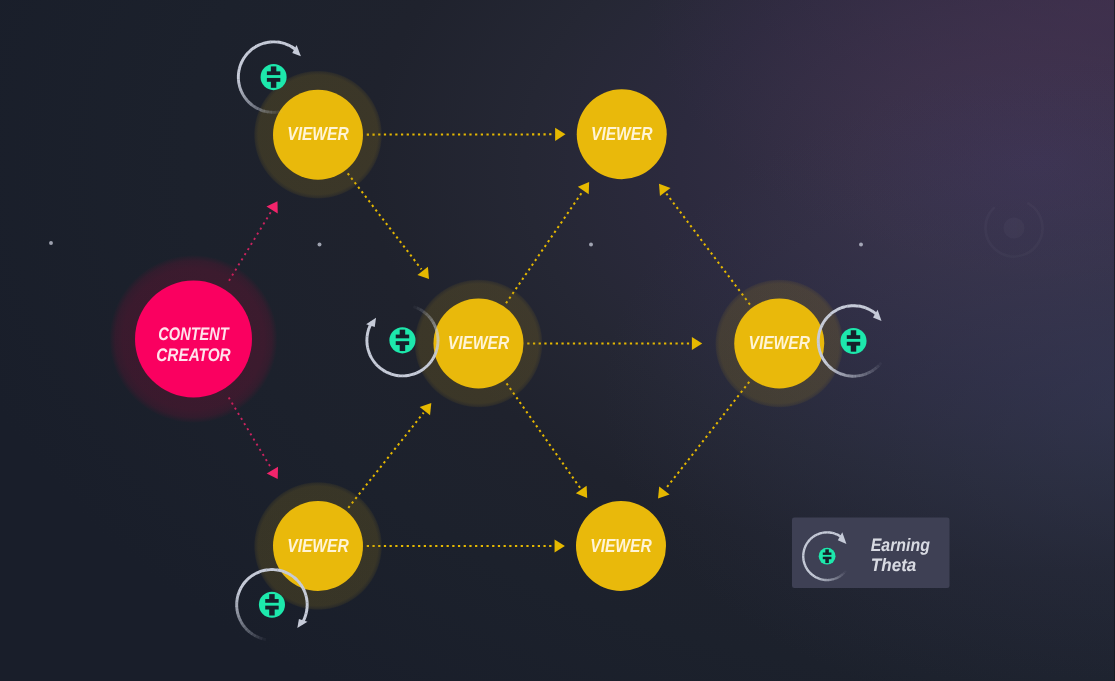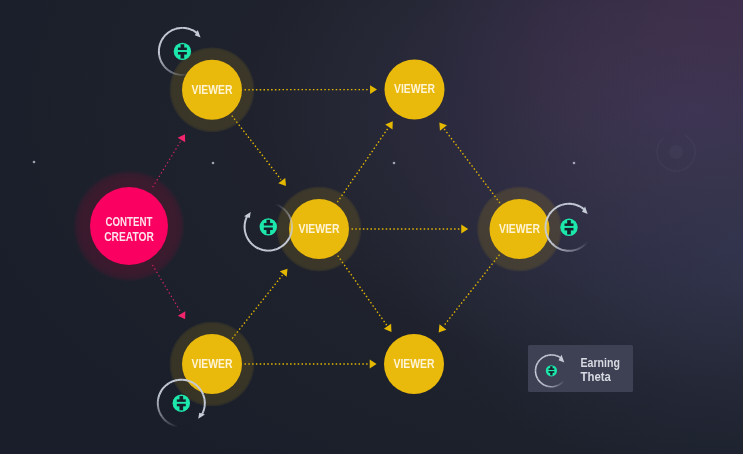--- a/index.html
+++ b/index.html
@@ -1,18 +1,18 @@
 <!DOCTYPE html>
 <html><head>
 <meta charset="utf-8">
 <title>Theta Network Diagram</title>
 <style>
   html,body{margin:0;padding:0;background:#14171f;}
   #stage{position:relative;width:743px;height:454px;overflow:hidden;
-         font-family:"Liberation Sans",sans-serif;}
+         font-family:"Liberation Sans",sans-serif;font-style:italic;}
   #stage svg{position:absolute;left:0;top:0;}
   .nodelabel{font-family:"Liberation Sans",sans-serif;font-weight:bold;
              text-anchor:middle;}
   .legendtext{font-family:"Liberation Sans",sans-serif;font-weight:bold;
               font-size:12px;fill:#d8dae2;}
 </style>
 </head>
 <body>
 
 <div id="stage">

